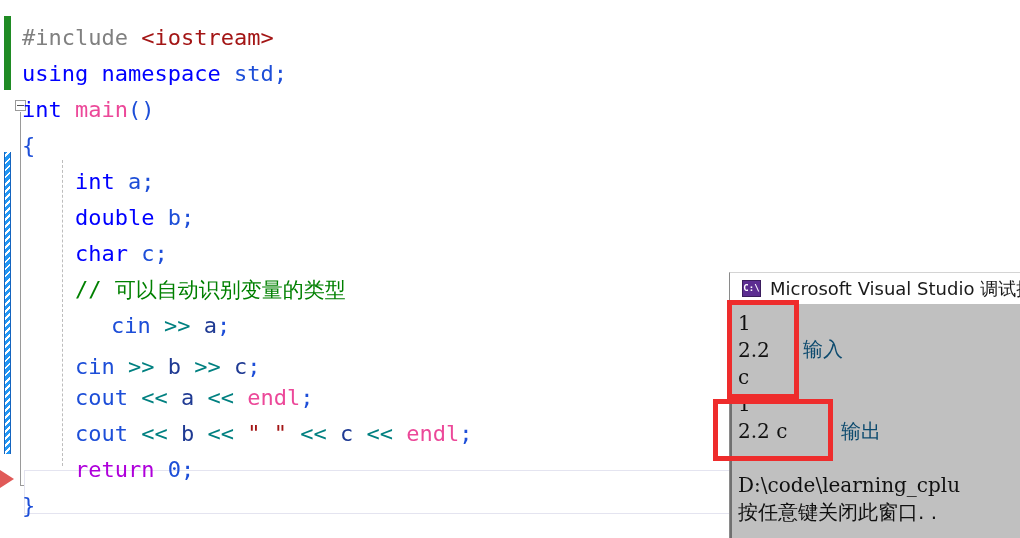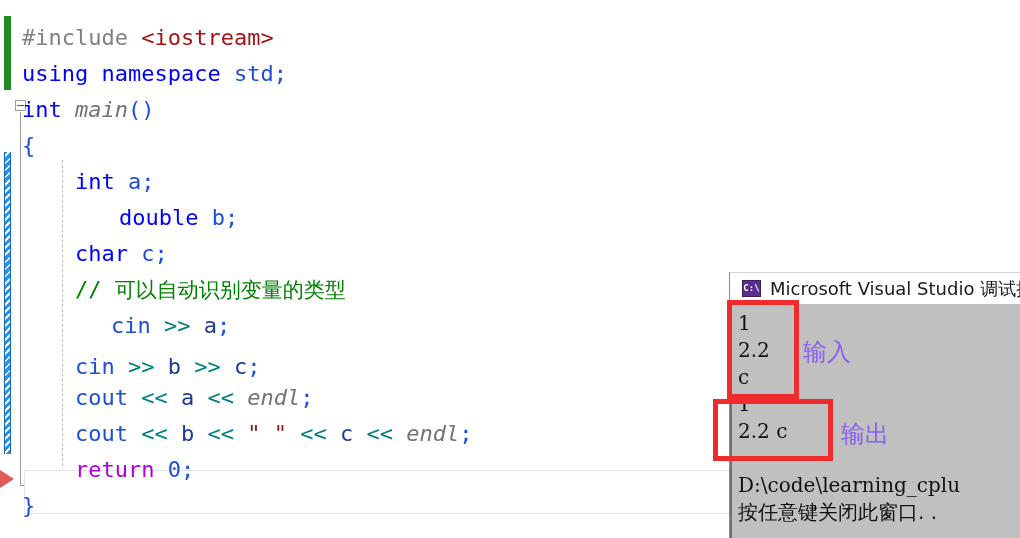--- a/index.html
+++ b/index.html
@@ -111,21 +111,21 @@
     font-family: "DejaVu Sans Mono", monospace;
     font-size: 22px;
     line-height: 36px;
     color: #000000;
     letter-spacing: 0px;
   }
   .tok-pre   { color: #808080; }   
   .tok-inc   { color: #a31515; }   
   .tok-kw    { color: #0000ff; }   
   .tok-plain { color: #1d4ed8; }
-  .tok-fn    { color: #737373; font-style: italic; }   
+  .tok-fn    { color: #ec4899; }   
   .tok-op    { color: #008080; }   
   .tok-str   { color: #a31515; }   
   .tok-ret   { color: #af00db; }   
   .tok-cmt   { color: #008000; }   
   .tok-var   { color: #1f3a93; }   
   .cjk {
     font-family: "DejaVu Sans", sans-serif;
     font-size: 21px;
   }
 
@@ -198,22 +198,22 @@
   }
   .console-line.cjkline {
     font-family: "DejaVu Sans", sans-serif;
     font-size: 20px;
   }
 
   
   .anno-label {
     position: absolute;
     font-family: "DejaVu Sans", sans-serif;
-    font-size: 24px;
-    color: #8b5cf6;
+    font-size: 20px;
+    color: #0c4a6e;
     white-space: nowrap;
   }
 
   
   .red-rect {
     position: absolute;
     border: 5px solid #ee2c2c;
     box-sizing: border-box;
     background: transparent;
   }
@@ -237,21 +237,21 @@
     <div class="red-arrow" style="left:0px; top:470px;"></div>
 
     <div class="current-line" style="left:24px; top:470px; width:996px; height:44px;"></div>
 
     <div id="code-lines">
         <div class="code-line" style="top: 20px;"><span class="tok-pre">#include </span><span class="tok-inc">&lt;iostream&gt;</span></div>
         <div class="code-line" style="top: 56px;"><span class="tok-kw">using namespace </span><span class="tok-plain">std;</span></div>
         <div class="code-line" style="top: 92px;"><span class="tok-kw">int </span><span class="tok-fn">main</span><span class="tok-plain">()</span></div>
         <div class="code-line" style="top: 128px;"><span class="tok-plain">{</span></div>
         <div class="code-line" style="top: 164px;"><span class="tok-plain">    </span><span class="tok-kw">int </span><span class="tok-plain">a;</span></div>
-        <div class="code-line" style="top: 200px; padding-left: 44px;"><span class="tok-plain">    </span><span class="tok-kw">double </span><span class="tok-plain">b;</span></div>
+        <div class="code-line" style="top: 200px;"><span class="tok-plain">    </span><span class="tok-kw">double </span><span class="tok-plain">b;</span></div>
         <div class="code-line" style="top: 236px;"><span class="tok-plain">    </span><span class="tok-kw">char </span><span class="tok-plain">c;</span></div>
         <div class="code-line" style="top: 272px;"><span class="tok-plain">    </span><span class="tok-cmt">// </span><span class="tok-cmt cjk">可以自动识别变量的类型</span></div>
         <div class="code-line" style="top: 308px; padding-left: 36px;"><span class="tok-plain">    cin </span><span class="tok-op">&gt;&gt; </span><span class="tok-var">a</span><span class="tok-plain">;</span></div>
         <div class="code-line" style="top: 349px;"><span class="tok-plain">    cin </span><span class="tok-op">&gt;&gt; </span><span class="tok-var">b </span><span class="tok-op">&gt;&gt; </span><span class="tok-var">c</span><span class="tok-plain">;</span></div>
         <div class="code-line" style="top: 380px;"><span class="tok-plain">    cout </span><span class="tok-op">&lt;&lt; </span><span class="tok-var">a </span><span class="tok-op">&lt;&lt; </span><span class="tok-fn">endl</span><span class="tok-plain">;</span></div>
         <div class="code-line" style="top: 416px;"><span class="tok-plain">    cout </span><span class="tok-op">&lt;&lt; </span><span class="tok-var">b </span><span class="tok-op">&lt;&lt; </span><span class="tok-str">" " </span><span class="tok-op">&lt;&lt; </span><span class="tok-var">c </span><span class="tok-op">&lt;&lt; </span><span class="tok-fn">endl</span><span class="tok-plain">;</span></div>
         <div class="code-line" style="top: 452px;"><span class="tok-plain">    </span><span class="tok-ret">return </span><span class="tok-plain">0;</span></div>
         <div class="code-line" style="top: 488px;"><span class="tok-plain">}</span></div>
       </div>
   </div>

